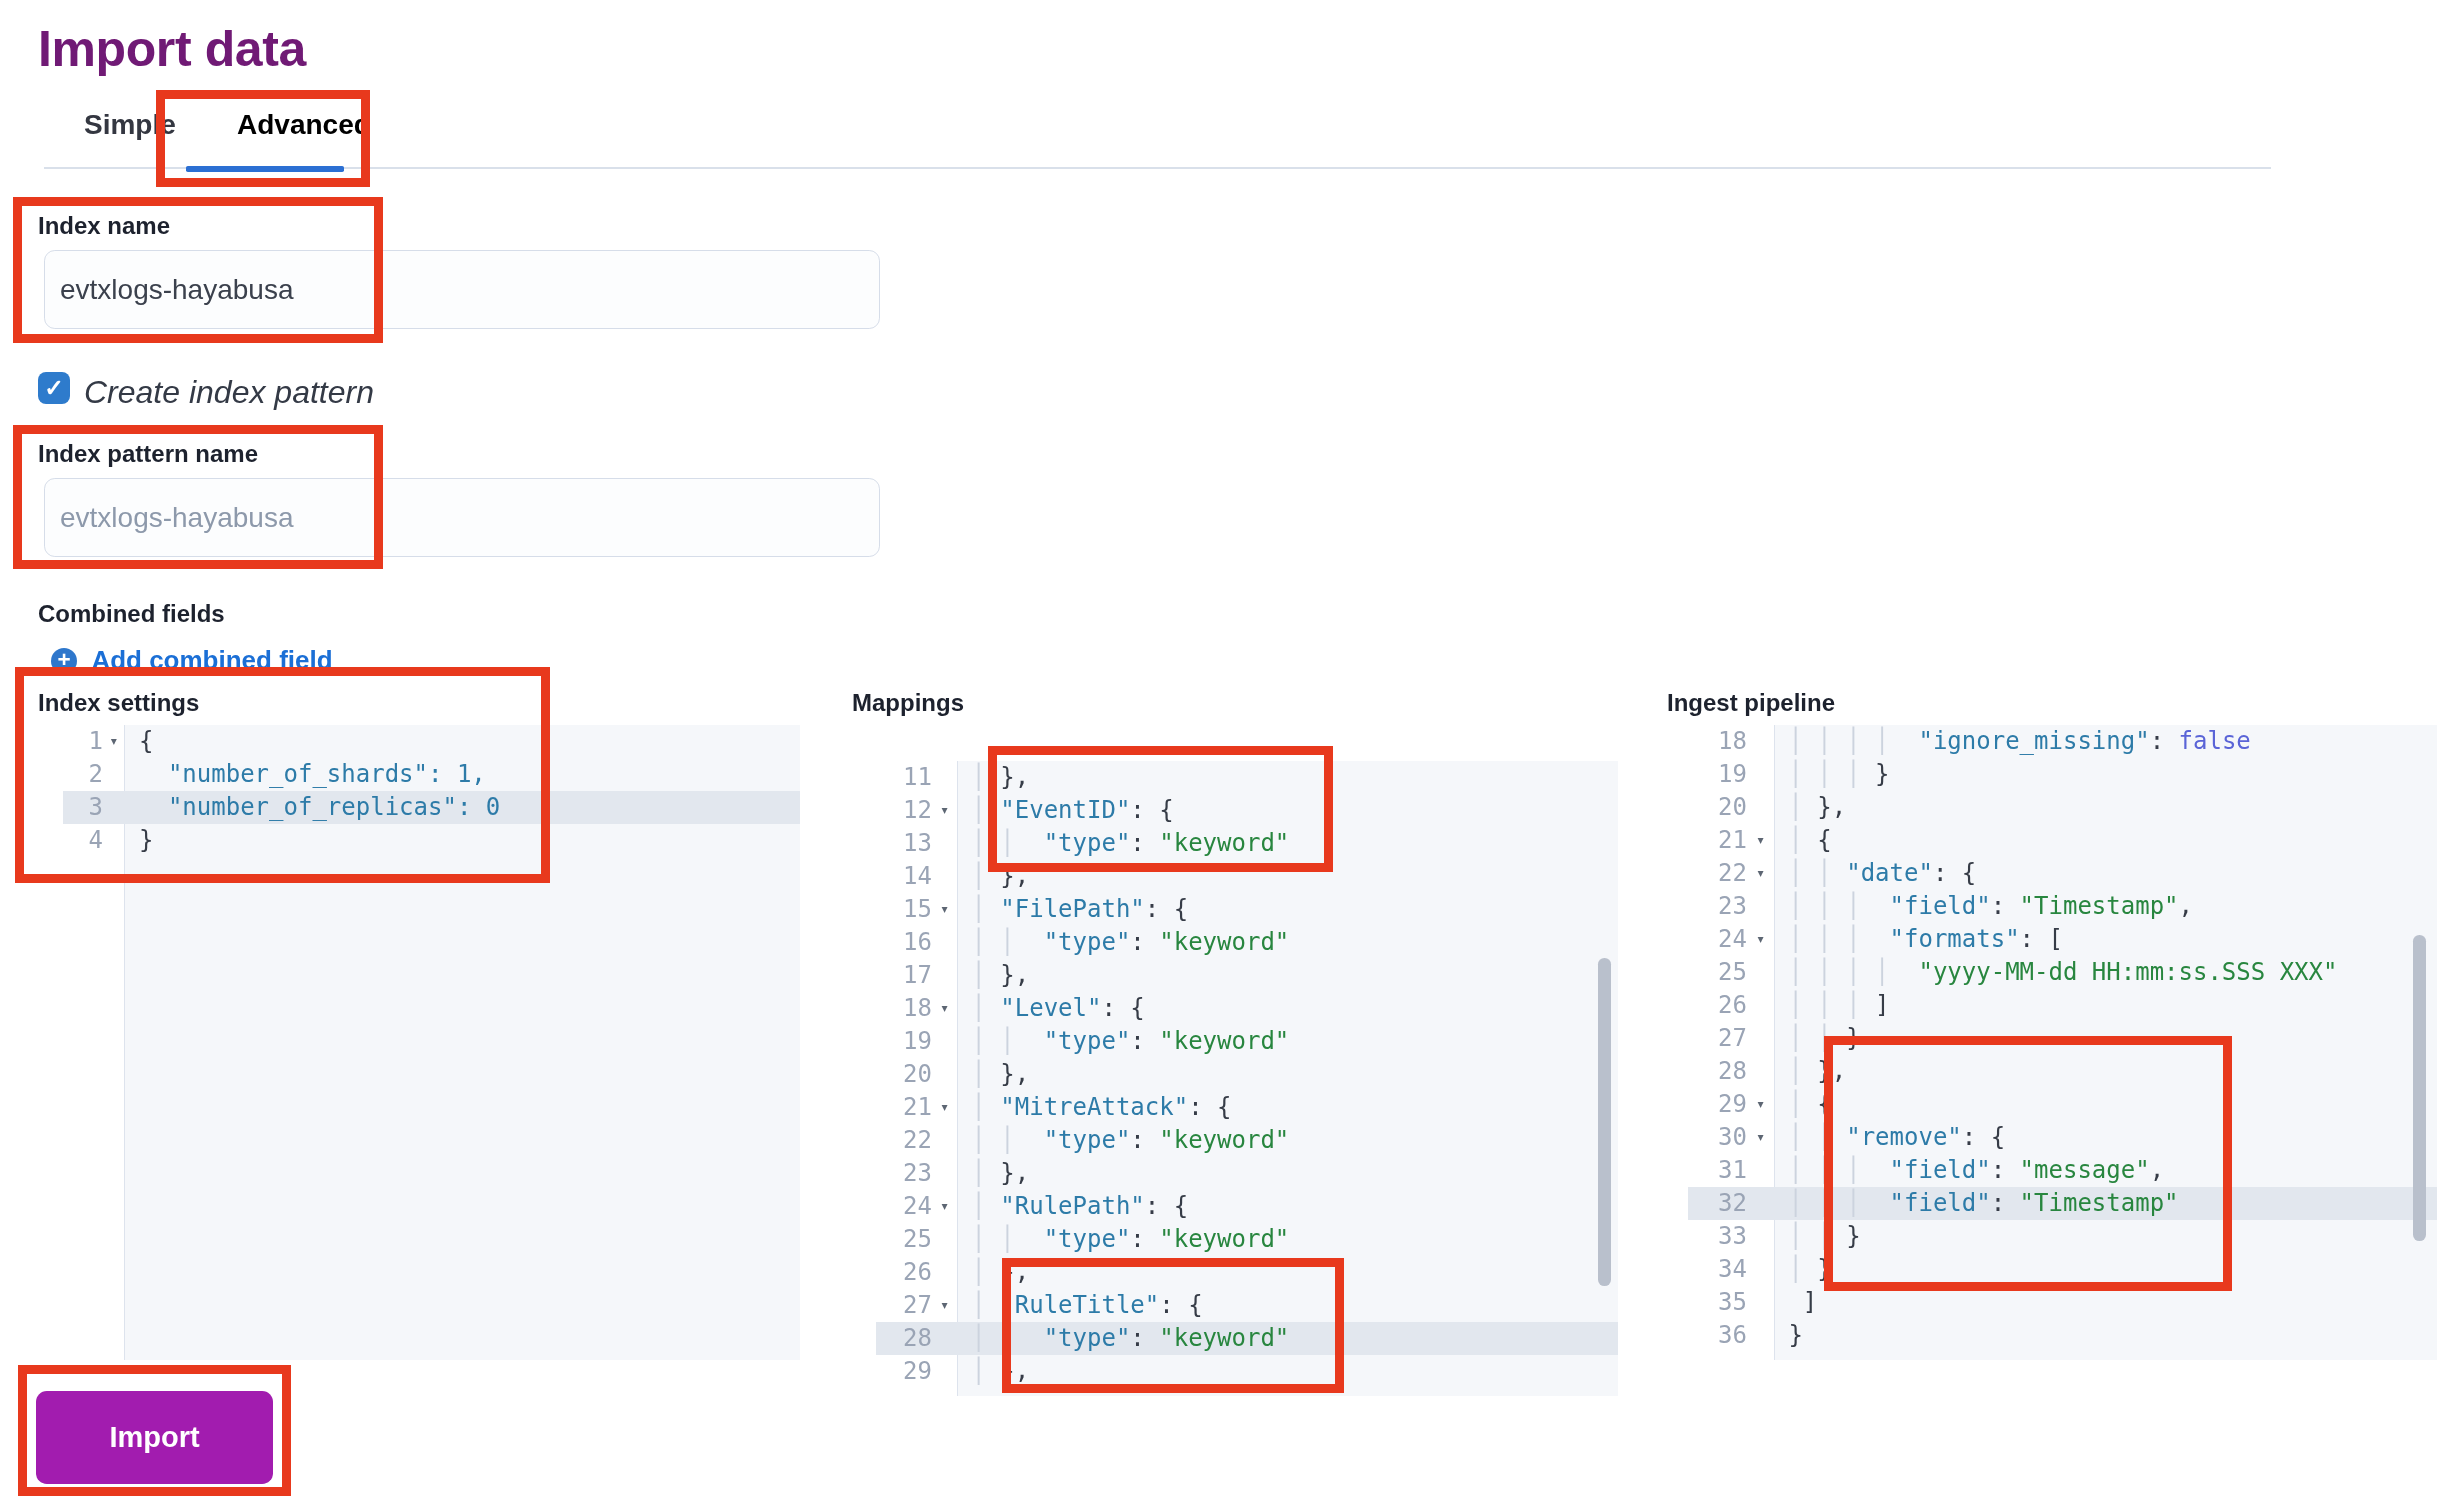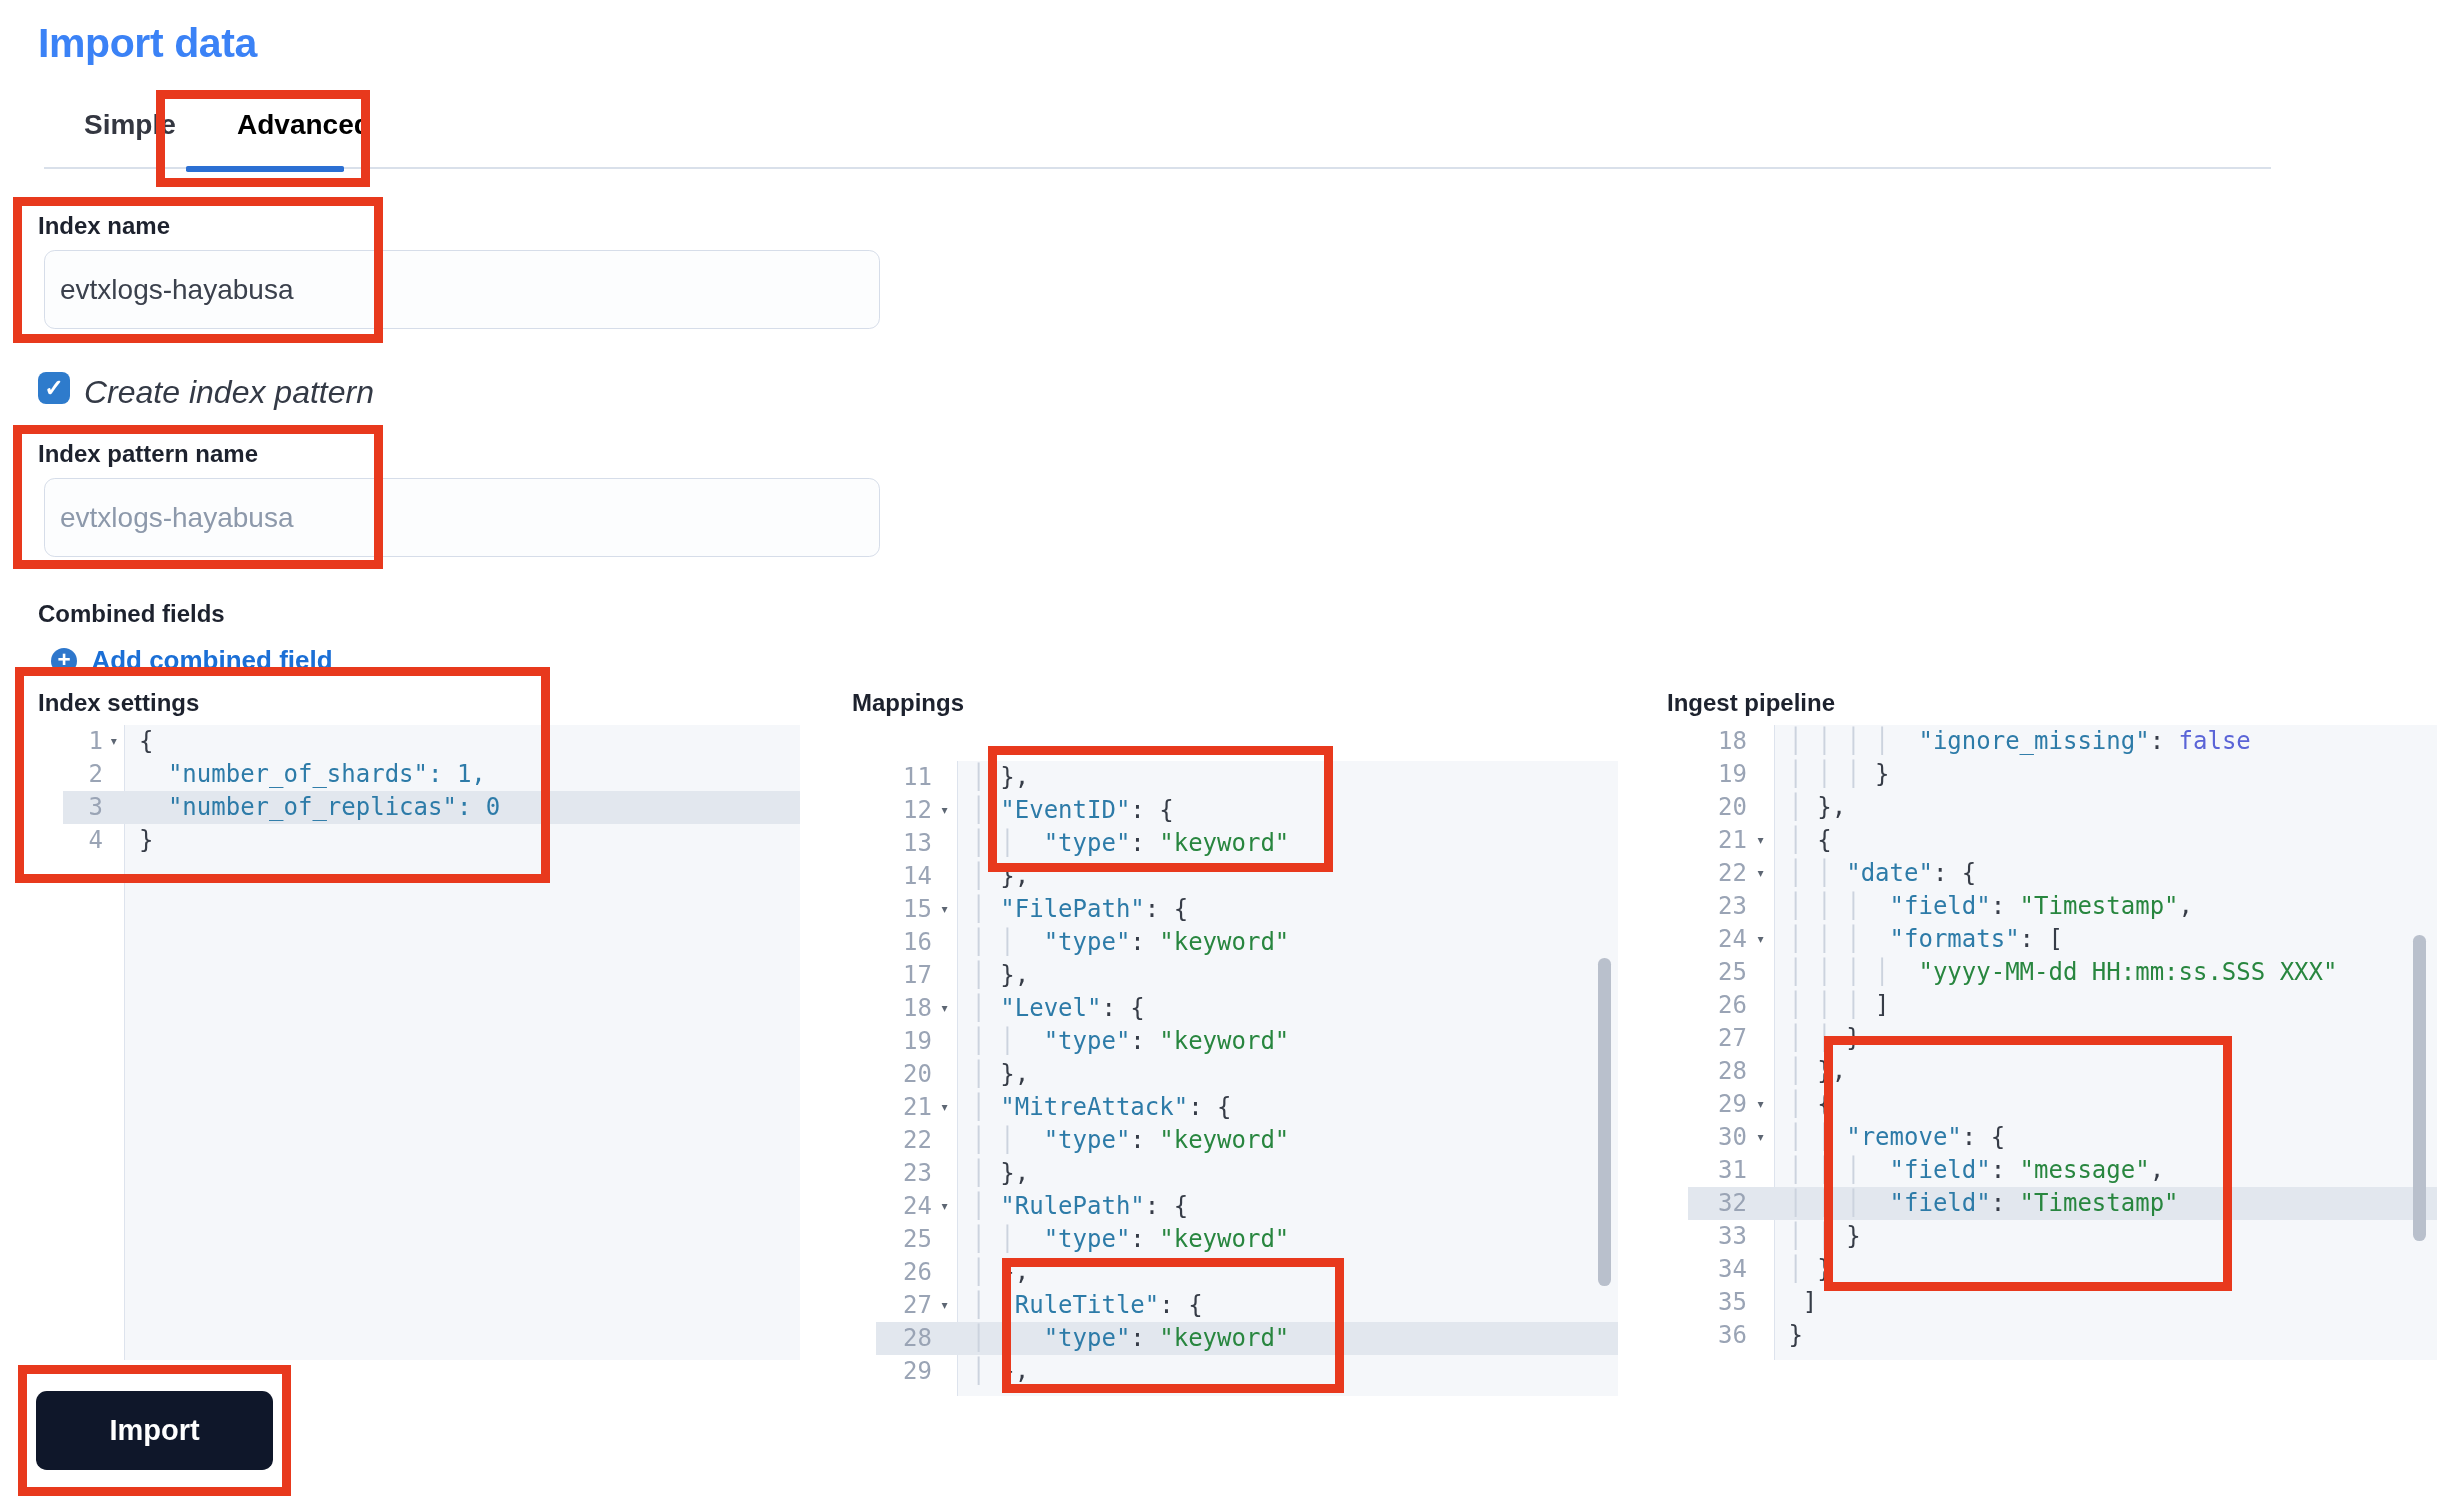--- a/index.html
+++ b/index.html
@@ -1,20 +1,20 @@
 <!DOCTYPE html>
 <html style="font-size:14.4px"><head>
 <meta charset="utf-8">
 <style>
   html,body{margin:0;padding:0;background:#ffffff;}
   .page{position:relative;width:2438px;height:1508px;background:#ffffff;overflow:hidden;
         font-family:"Liberation Sans",sans-serif;color:#343741;}
   .abs{position:absolute;}
 
-  .title{left:38px;top:20px;font-size:41px;font-weight:700;color:#3b82f6;letter-spacing:-0.4px;}
+  .title{left:38px;top:20px;font-size:50px;font-weight:700;color:#701a75;letter-spacing:-0.4px;}
 
   .tab{top:109px;font-size:28px;font-weight:700;cursor:pointer;background:none;border:none;padding:0;margin-left:46px;}
   .tab-simple{left:38px;color:#343741;font-family:inherit;}
   .tab-advanced{left:191px;color:#000000;font-family:Liberation Sans, sans-serif;}
   .tab-underline{left:186px;top:166px;width:158px;height:6.3px;background:#2b6fd3;border-radius:1.8px;}
   .divider{left:44px;top:167px;width:2227px;height:1.8px;background:#d9e0ea;}
 
   .field-label{font-size:24px;font-weight:700;color:#1d222e;}
   .input{left:44px;width:836px;height:79px;border:1.8px solid #d6dde9;border-radius:10.8px;background:#fcfdfe;
          font-size:28px;padding:0 15px;color:#3b414d;font-family:"Liberation Sans",sans-serif;
@@ -51,21 +51,21 @@
   .annotation{position:absolute;border:9px solid #e8391d;box-sizing:border-box;pointer-events:none;z-index:5;}
   .ann-a{left:156px;top:90px;width:214px;height:97px;}
   .ann-b{left:12.6px;top:197px;width:370px;height:146px;}
   .ann-c{left:12.6px;top:425px;width:370px;height:144px;}
   .ann-d{left:15.3px;top:667px;width:535px;height:216px;}
   .ann-e{left:988px;top:746px;width:345px;height:126px;}
   .ann-f{left:1002px;top:1258px;width:342px;height:135px;}
   .ann-g{left:1824px;top:1036px;width:408px;height:255px;}
   .ann-h{left:18px;top:1365px;width:273px;height:131px;}
 
-  .import-btn{left:36px;top:1391px;width:237px;height:79px;border-radius:10.8px;background:#0f172a;color:#fff;
+  .import-btn{left:36px;top:1391px;width:237px;height:93px;border-radius:10.8px;background:#a21caf;color:#fff;
               font-size:29px;font-weight:700;display:flex;align-items:center;justify-content:center;
               border:none;cursor:pointer;font-family:"Liberation Sans",sans-serif;}
 </style>
 </head>
 <body>
 
 <div class="page">
 
   <div class="abs title">Import data</div>
 

